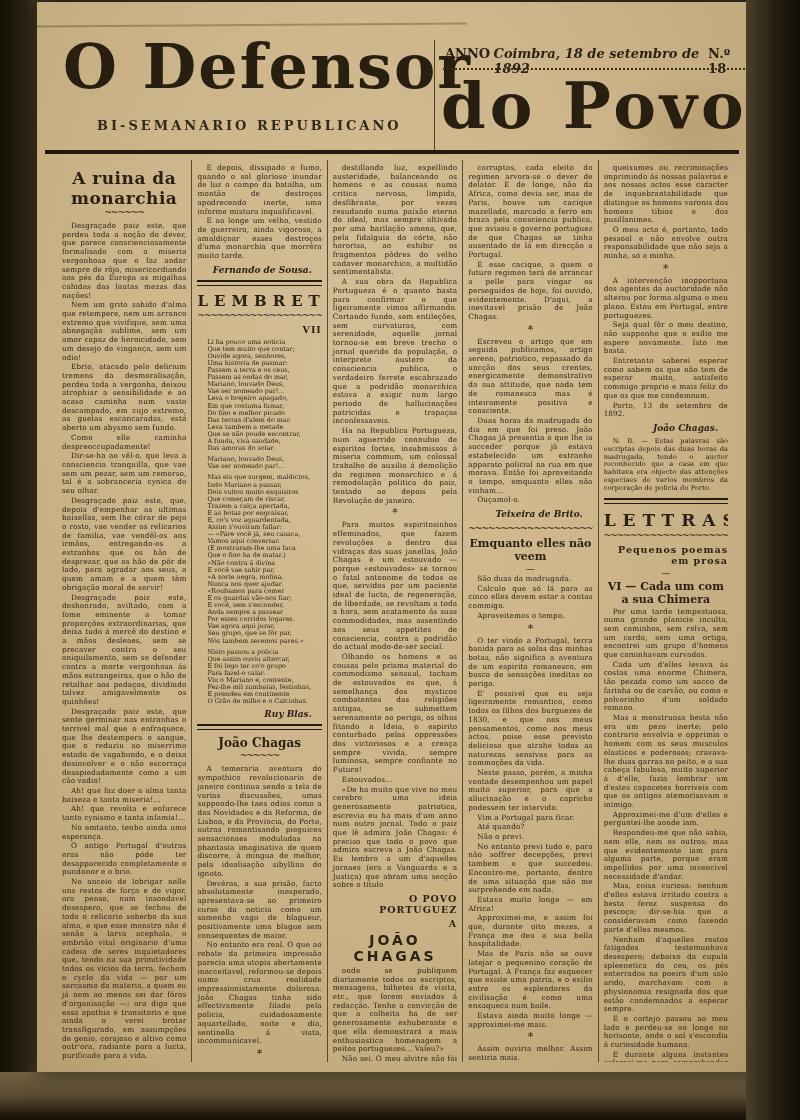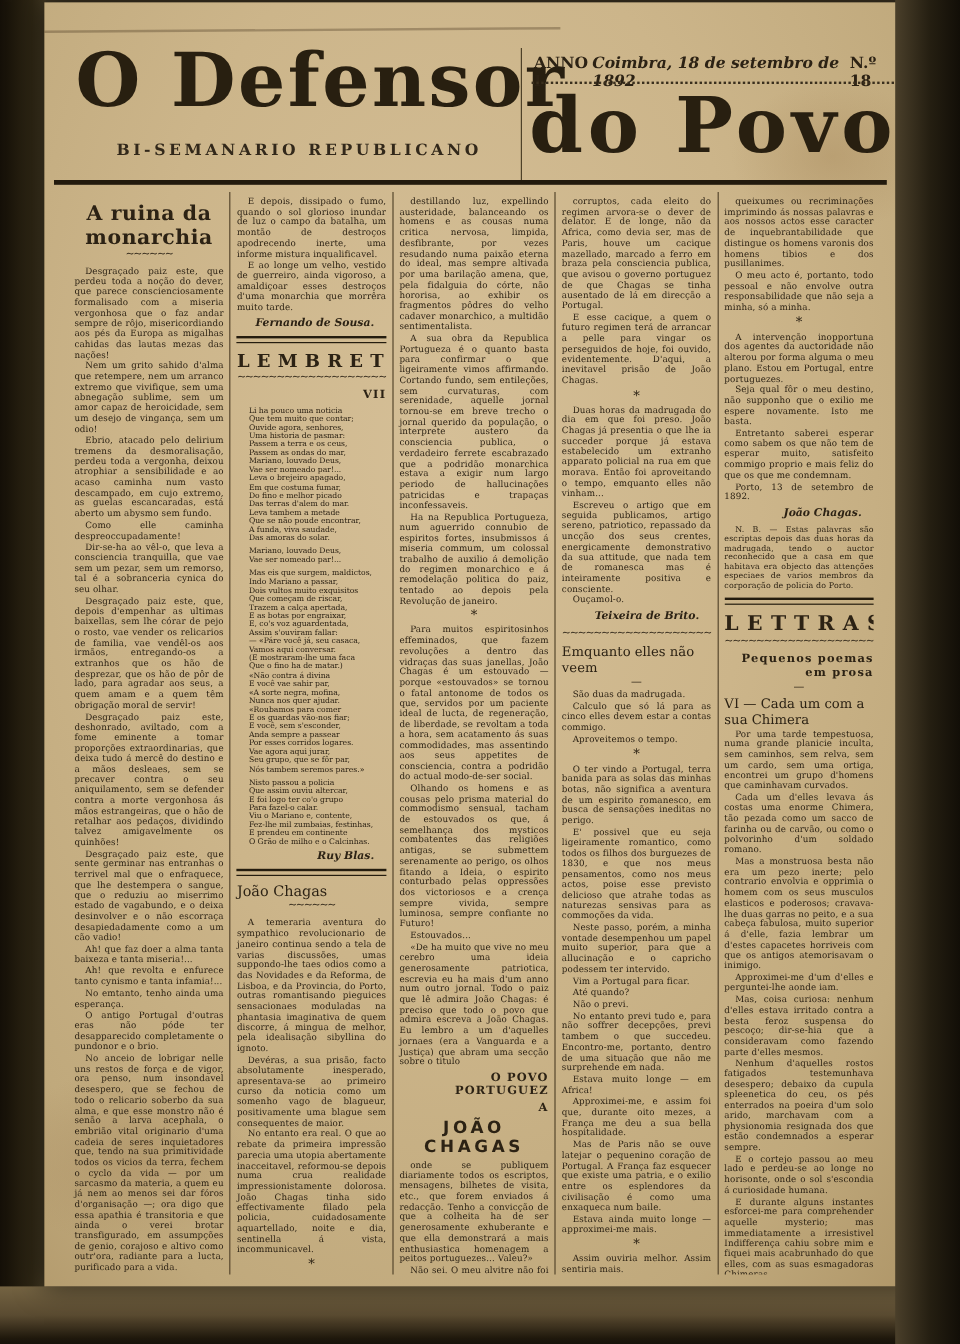--- a/index.html
+++ b/index.html
@@ -49,21 +49,21 @@
     margin:1px 0 5px;color:#32281a;overflow:hidden;white-space:nowrap;}
   .b-sig{font-size:9px;font-weight:bold;font-style:italic;text-align:right;
     padding-right:10px;margin:4px 0 5px;}
   .b-rule2{height:3px;border-top:2px solid #241c0e;border-bottom:1px solid #241c0e;
     margin:5px 0 6px;}
   .b-star{text-align:center;font-size:11px;line-height:10px;margin:3px 0;}
   .b-sec{text-align:center;font-size:15px;font-weight:bold;letter-spacing:6px;
     margin:2px 0 1px;white-space:nowrap;overflow:hidden;}
   .b-sec.lg{font-size:17px;letter-spacing:7px;}
   .b-sub{text-align:right;font-size:9.5px;font-weight:bold;letter-spacing:1px;margin:3px 0 3px;}
-  .b-h2{text-align:left;font-size:12px;font-weight:normal;margin:3px 0 2px;}
+  .b-h2{text-align:center;font-size:12px;font-weight:bold;margin:3px 0 2px;}
   .b-h2.md{font-size:11px;}
   .b-big{text-align:center;font-size:14px;font-weight:bold;letter-spacing:3px;
     font-family:"DejaVu Sans","Liberation Sans",sans-serif;margin:2px 0 3px;}
   .b-verse{font-size:6.4px;line-height:7.1px;margin:4px 0 4px 10px;}
   .b-dash{text-align:center;font-size:9px;line-height:8px;margin:2px 0;}
 </style>
 </head>
 <body>
 
 <div class="scene">
@@ -193,22 +193,22 @@
           <div class="b-sub">O POVO PORTUGUEZ</div>
           <div class="b-sub">A</div>
           <div class="b-big">JOÃO CHAGAS</div>
           <p class="b-p">onde se publiquem diariamente todos os escriptos, mensagens, bilhetes de visita, etc., que forem enviados á redacção. Tenho a convicção de que a colheita ha de ser generosamente exhuberante e que ella demonstrará a mais enthusiastica homenagem a peitos portuguezes... Valeu?»</p>
           <p class="b-p">Não sei. O meu alvitre não foi levado a effeito. Lembro-o agora ao meu amigo Heliodoro Salgado, para que o faça na Portugueza.</p>
         </div>
         <div class="col">
           <p class="b-p">corruptos, cada eleito do regimen arvora-se o dever de delator. E de longe, não da Africa, como devia ser, mas de Paris, houve um cacique mazellado, marcado a ferro em braza pela consciencia publica, que avisou o governo portuguez de que Chagas se tinha ausentado de lá em direcção a Portugal.</p>
           <p class="b-p">E esse cacique, a quem o futuro regimen terá de arrancar a pelle para vingar os perseguidos de hoje, foi ouvido, evidentemente. D'aqui, a inevitavel prisão de João Chagas.</p>
           <div class="b-star">*</div>
+          <p class="b-p">Escreveu o artigo que em seguida publicamos, artigo sereno, patriotico, repassado da uncção dos seus crentes, energicamente demonstrativo da sua attitude, que nada tem de romanesca mas é inteiramente positiva e consciente.</p>
           <p class="b-p">Duas horas da madrugada do dia em que foi preso. João Chagas já presentia o que lhe ia succeder porque já estava estabelecido um extranho apparato policial na rua em que morava. Então foi aproveitando o tempo, emquanto elles não vinham...</p>
-          <p class="b-p">Escreveu o artigo que em seguida publicamos, artigo sereno, patriotico, repassado da uncção dos seus crentes, energicamente demonstrativo da sua attitude, que nada tem de romanesca mas é inteiramente positiva e consciente.</p>
           <p class="b-p">Ouçamol-o.</p>
           <div class="b-sig">Teixeira de Brito.</div>
           <div class="b-sqw">~~~~~~~~~~~~~~~~~~~~~~~~~~~~~~~~~~~~~~</div>
           <div class="b-h2 md">Emquanto elles não veem</div>
           <div class="b-dash">—</div>
           <p class="b-p">São duas da madrugada.</p>
           <p class="b-p">Calculo que só lá para as cinco elles devem estar a contas commigo.</p>
           <p class="b-p">Aproveitemos o tempo.</p>
           <div class="b-star">*</div>
           <p class="b-p">O ter vindo a Portugal, terra banida para as solas das minhas botas, não significa a aventura de um espirito romanesco, em busca de sensações ineditas no perigo.</p>
@@ -238,20 +238,21 @@
           <div class="b-rule2"></div>
           <div class="b-sec lg">LETTRAS</div>
           <div class="b-sqw">~~~~~~~~~~~~~~~~~~~~~~~~~~~~~~~~~~~~~~</div>
           <div class="b-sub">Pequenos poemas em prosa</div>
           <div class="b-dash">—</div>
           <div class="b-h2 md">VI — Cada um com a sua Chimera</div>
           <p class="b-p">Por uma tarde tempestuosa, numa grande planicie inculta, sem caminhos, sem relva, sem um cardo, sem uma ortiga, encontrei um grupo d'homens que caminhavam curvados.</p>
           <p class="b-p">Cada um d'elles levava ás costas uma enorme Chimera, tão pezada como um sacco de farinha ou de carvão, ou como o polvorinho d'um soldado romano.</p>
           <p class="b-p">Mas a monstruosa besta não era um pezo inerte; pelo contrario envolvia e opprimia o homem com os seus musculos elasticos e poderosos; cravava-lhe duas garras no peito, e a sua cabeça fabulosa, muito superior á d'elle, fazia lembrar um d'estes capacetes horriveis com que os antigos atemorisavam o inimigo.</p>
           <p class="b-p">Approximei-me d'um d'elles e perguntei-lhe aonde iam.</p>
+          <p class="b-p">Respondeu-me que não sabia, nem elle, nem os outros; mas que evidentemente iam para alguma parte, porque eram impellidos por uma invencivel necessidade d'andar.</p>
           <p class="b-p">Mas, coisa curiosa: nenhum d'elles estava irritado contra a besta feroz suspensa do pescoço; dir-se-hia que a consideravam como fazendo parte d'elles mesmos.</p>
           <p class="b-p">Nenhum d'aquelles rostos fatigados testemunhava desespero; debaixo da cupula spleenetica do ceu, os pés enterrados na poeira d'um solo arido, marchavam com a physionomia resignada dos que estão condemnados a esperar sempre.</p>
           <p class="b-p">E o cortejo passou ao meu lado e perdeu-se ao longe no horisonte, onde o sol s'escondia á curiosidade humana.</p>
           <p class="b-p">E durante alguns instantes esforcei-me para comprehender aquelle mysterio; mas immediatamente a irresistivel Indifferença cahiu sobre mim e fiquei mais acabrunhado do que elles, com as suas esmagadoras Chimeras.</p>
         </div>
       </div>
   </div>
   <div class="edge-right"></div>
 </div>
 

